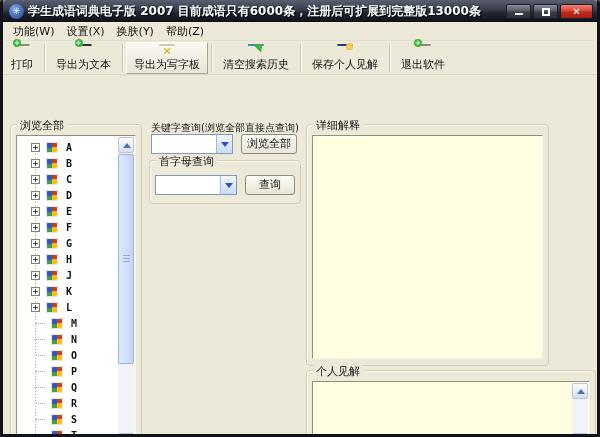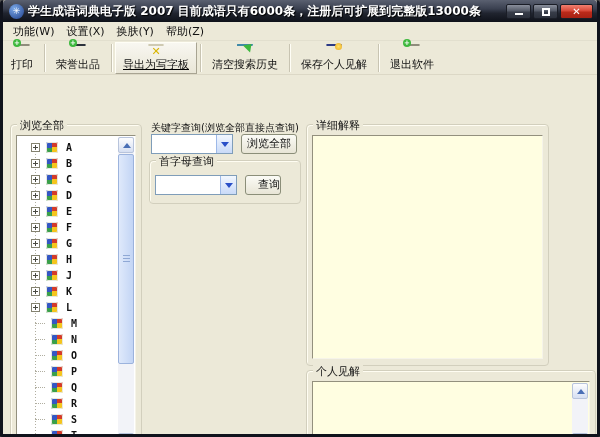--- a/index.html
+++ b/index.html
@@ -27,21 +27,21 @@
 
   
   .menubar { height:19px; display:flex; padding-left:4px; background:#ece9d8; border-bottom:1px solid #e2dfce; }
   .menu-item { padding:2px 6px; color:#111; cursor:default; }
 
   
   .toolbar { height:34px; display:flex; align-items:stretch; background:#ece9d8; border-bottom:1px solid #dcd8c6; padding-top:1px; }
   .tb-sep { width:1px; background:#c8c4b2; margin:2px 3px; box-shadow:1px 0 0 #fffef6; }
   .tb-btn { display:flex; flex-direction:column; align-items:center; justify-content:space-between; padding:1px 7px; gap:11px;
             border:1px solid transparent; cursor:pointer; }
-  .tb-btn.hl { border-color:#fffef6 #a8a492 #a8a492 #fffef6; background:linear-gradient(180deg,#f8f7f1,#e9e6d7);text-decoration:underline; }
+  .tb-btn.hl { border-color:#fffef6 #a8a492 #a8a492 #fffef6; background:linear-gradient(180deg,#f8f7f1,#e9e6d7); }
   .tb-label { font-size:11px; color:#111; white-space:nowrap; }
   .tb-icon { width:16px; height:15px; border-radius:2px; position:relative; }
   .badge::after { content:'+'; position:absolute; left:-2px; bottom:-2px; width:8px; height:8px; border-radius:50%;
                   background:#3db83d; color:#fff; font-size:7px; line-height:8px; text-align:center; font-weight:bold; }
   .ic-print { background:linear-gradient(180deg,#f0eee2 0 40%,#b0ad9d 40% 100%); border:1px solid #8f8c7c; }
   .ic-copysel { background:linear-gradient(180deg,#6a7480,#3a424e); border:1px solid #2c323c; }
   .ic-copyall { background:linear-gradient(180deg,#e8e6da 0 45%,#a8a595 45% 100%); border:1px solid #8f8c7c; }
   .ic-wordpad { background:#f8f5e5; border:1px solid #cfcab2; }
   .ic-wordpad::after { content:'✕'; position:absolute; inset:0; color:#d8b400; font-weight:bold; font-size:11px; line-height:14px; text-align:center; }
   .ic-arrow { background:linear-gradient(135deg,#cdeef8 0%,#6cc0dc 60%,#3f9ec0 100%); border:1px solid #3f8aa8; border-radius:4px 2px 6px 2px; }
@@ -141,21 +141,21 @@
   </div>
 
   <div class="toolbar">
     <div class="tb-btn">
       <span class="tb-icon ic-print badge"></span>
       <span class="tb-label">打印</span>
     </div>
     <div class="tb-sep"></div>
     <div class="tb-btn">
       <span class="tb-icon ic-copysel badge"></span>
-      <span class="tb-label">荣誉出品</span>
+      <span class="tb-label">导出为文本</span>
     </div>
     <div class="tb-sep"></div>
     <div class="tb-btn hl">
       <span class="tb-icon ic-wordpad"></span>
       <span class="tb-label">导出为写字板</span>
     </div>
     <div class="tb-sep"></div>
     <div class="tb-btn">
       <span class="tb-icon ic-arrow"></span>
       <span class="tb-label">清空搜索历史</span>
@@ -298,21 +298,21 @@
     </div>
     <button class="xp-btn" style="left:238px; top:14px; width:56px;">浏览全部</button>
 
     <div class="gbox gb-initial">
       <div class="gbox-label">首字母查询</div>
     </div>
     <div class="combo" style="left:152px; top:55px; width:82px;">
       <div class="combo-field"></div>
       <div class="combo-btn"></div>
     </div>
-    <button class="xp-btn" style="left:242px; top:55px; width:36px;text-align:right;">查询</button>
+    <button class="xp-btn" style="left:242px; top:55px; width:50px;">查询</button>
 
 
     <div class="gbox gb-detail">
       <div class="gbox-label">详细解释</div>
       <div class="sunken yellow detail-area"></div>
     </div>
 
     <div class="gbox gb-notes">
       <div class="gbox-label">个人见解</div>
       <div class="sunken yellow notes-area">

